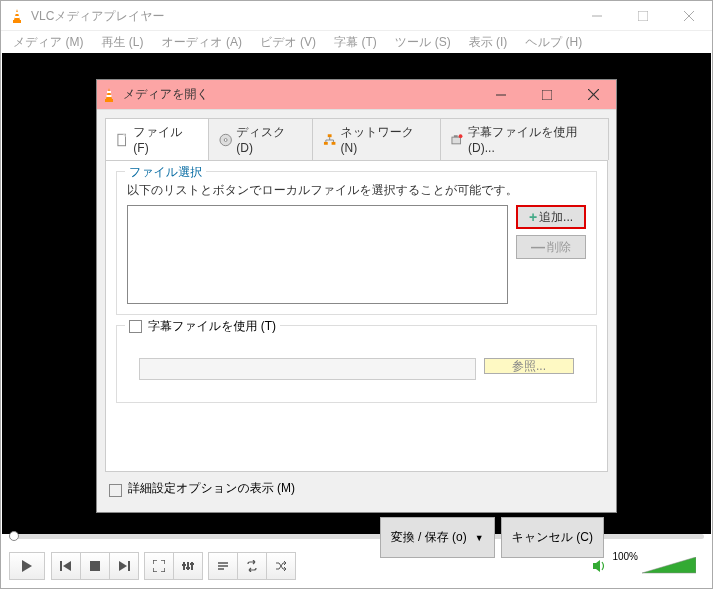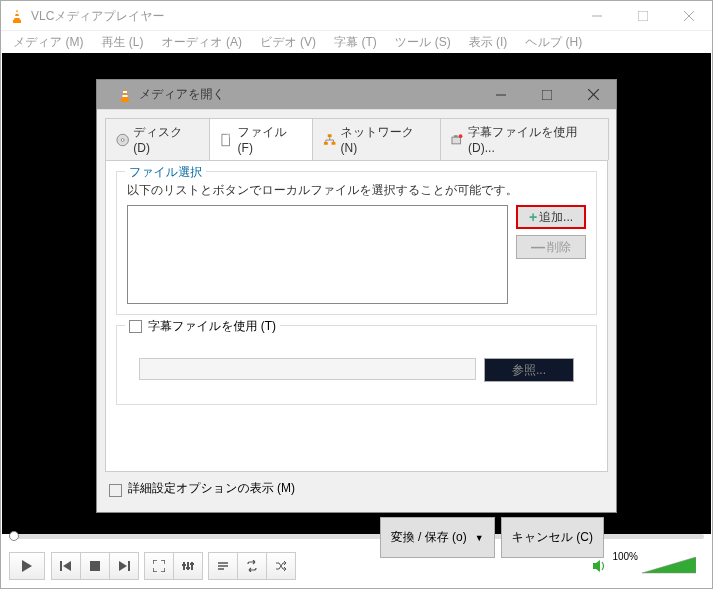--- a/index.html
+++ b/index.html
@@ -11,21 +11,21 @@
 .title-text { font-size: 12px; color: #999; flex: 1; }
 .win-ctrls { display: flex; }
 .win-ctrl { width: 46px; height: 30px; display: flex; align-items: center; justify-content: center; color: #aaa; }
 
 .menubar { height: 22px; background: #fff; display: flex; align-items: center; padding: 0 4px; gap: 2px; }
 .menu-item { font-size: 12px; color: #999; padding: 2px 8px; }
 
 .video-area { position: absolute; top: 52px; left: 1px; right: 1px; height: 481px; background: #000; }
 
 .dialog { position: absolute; top: 79px; left: 96px; width: 521px; height: 434px; background: #f0f0f0; border: 1px solid #888; box-shadow: 2px 2px 8px rgba(0,0,0,0.3); }
-.dlg-titlebar { height: 30px; display: flex; align-items: center; padding-left: 20px; background: #a3a3a3; border-bottom: 1px solid #e0e0e0; }
+.dlg-titlebar { height: 30px; display: flex; align-items: center; padding-left: 4px; background: #fca5a5; border-bottom: 1px solid #e0e0e0; }
 .dlg-title { font-size: 12px; color: #333; flex: 1; }
 .dlg-ctrls { display: flex; }
 .dlg-ctrl { width: 46px; height: 30px; display: flex; align-items: center; justify-content: center; color: #333; }
 
 .tabs { display: flex; margin: 8px 8px 0 8px; }
 .tab { padding: 5px 10px; font-size: 12px; display: flex; align-items: center; gap: 4px; border: 1px solid #ccc; border-bottom: none; background: #f0f0f0; color: #333; margin-right: -1px; }
 .tab.active { background: #fff; position: relative; z-index: 2; }
 .tab-icon { width: 14px; height: 14px; }
 
 .tab-content { margin: 0 8px 8px 8px; background: #fff; border: 1px solid #ccc; padding: 10px; height: 312px; position: relative; }
@@ -39,21 +39,21 @@
 .btn.highlighted { border: 2px solid #d00; }
 .btn.disabled { color: #999; }
 .plus-ico { color: #4a8; font-weight: bold; font-size: 14px; }
 .minus-ico { color: #999; font-weight: bold; font-size: 14px; }
 
 .subtitle-group { border: 1px solid #ddd; padding: 22px; position: relative; }
 .checkbox-row { display: flex; align-items: center; gap: 6px; font-size: 12px; margin-bottom: 8px; position: absolute; top: -8px; left: 8px; background: #fff; padding: 0 4px; }
 .checkbox { width: 13px; height: 13px; border: 1px solid #888; }
 .sub-row { display: flex; gap: 8px; margin-top: 10px; }
 .sub-input { flex: 1; height: 22px; border: 1px solid #ccc; background: #f5f5f5; }
-.browse-btn { width: 90px; height: 24px; font-size: 12px; border: 1px solid #adadad; background: #0f172a; color: #888; display: flex; align-items: center; justify-content: center; }
+.browse-btn { width: 90px; height: 16px; font-size: 12px; border: 1px solid #adadad; background: #fef9c3; color: #888; display: flex; align-items: center; justify-content: center; }
 
 .bottom-row { display: flex; align-items: center; justify-content: space-between; margin: 0 12px 12px 12px; }
 .adv-check { display: flex; align-items: flex-end; gap: 6px; font-size: 12px; }
 .bottom-btns { display: flex; gap: 6px; margin-top: 20px; justify-content: flex-end; margin-left: auto; }
 .bottom-btn { height: 41px; padding: 0 10px; font-size: 12px; border: 1px solid #adadad; background: #e1e1e1; display: flex; align-items: center; }
 .dropdown-arrow { margin-left: 8px; font-size: 9px; }
 
 .seek-bar { position: absolute; bottom: 47px; left: 8px; right: 8px; height: 8px; }
 .seek-track { height: 5px; background: #ddd; border-radius: 3px; margin-top: 1px; }
 .seek-thumb { position: absolute; left: 0; top: -2px; width: 10px; height: 10px; background: #fff; border: 1px solid #888; border-radius: 50%; }
@@ -219,33 +219,33 @@
       <div class="dlg-ctrl">
           <svg width="11" height="11">
             <line x1="0" y1="0" x2="11" y2="11" stroke="#333" stroke-width="1.2"></line>
             <line x1="11" y1="0" x2="0" y2="11" stroke="#333" stroke-width="1.2"></line>
           </svg>
         </div>
     </div>
   </div>
 
   <div class="tabs">
+    <div class="tab active">
+      <svg class="tab-icon" viewBox="0 0 14 14">
+          <rect x="2" y="1" width="8" height="12" fill="#fff" stroke="#888" stroke-width="1"></rect>
+          <polygon points="7,1 10,1 10,4" fill="#ddd"></polygon>
+        </svg>
+      <span>ファイル (F)</span>
+    </div>
     <div class="tab">
       <svg class="tab-icon" viewBox="0 0 14 14">
           <circle cx="7" cy="7" r="6" fill="#ddd" stroke="#888"></circle>
           <circle cx="7" cy="7" r="1.5" fill="#fff" stroke="#888"></circle>
         </svg>
       <span>ディスク (D)</span>
-    </div>
-    <div class="tab active">
-      <svg class="tab-icon" viewBox="0 0 14 14">
-          <rect x="2" y="1" width="8" height="12" fill="#fff" stroke="#888" stroke-width="1"></rect>
-          <polygon points="7,1 10,1 10,4" fill="#ddd"></polygon>
-        </svg>
-      <span>ファイル (F)</span>
     </div>
     <div class="tab">
       <svg class="tab-icon" viewBox="0 0 14 14">
           <rect x="5" y="1" width="4" height="3" fill="#e80"></rect>
           <rect x="1" y="9" width="4" height="3" fill="#e80"></rect>
           <rect x="9" y="9" width="4" height="3" fill="#e80"></rect>
           <path d="M7 4 v3 M7 7 h-4 v2 M7 7 h4 v2" stroke="#888" fill="none"></path>
         </svg>
       <span>ネットワーク (N)</span>
     </div>

